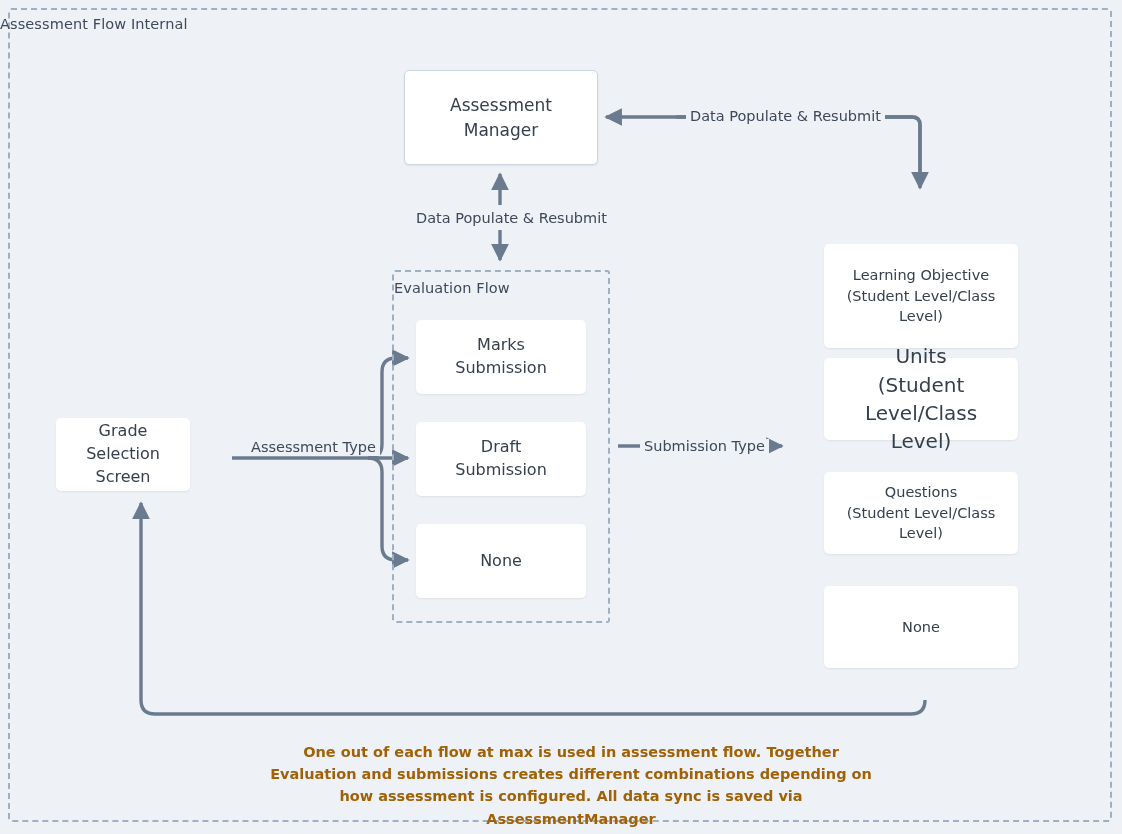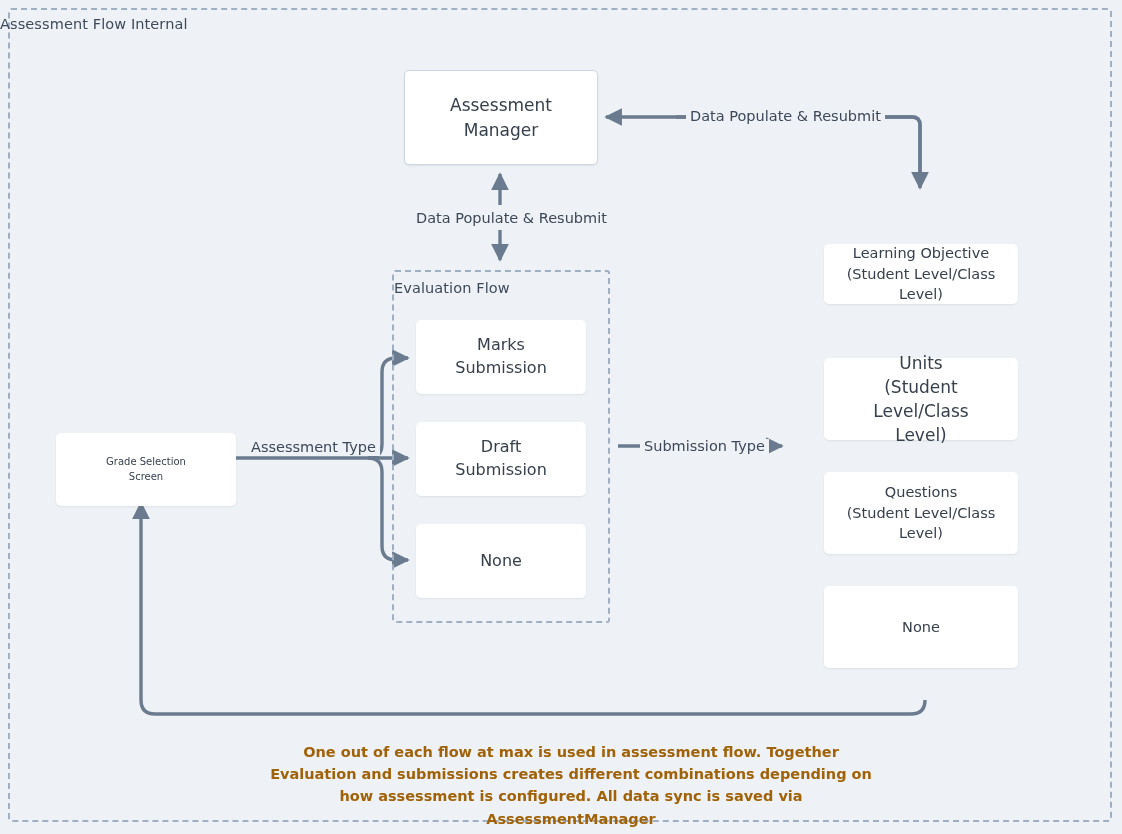--- a/index.html
+++ b/index.html
@@ -63,28 +63,28 @@
     justify-content: center;
     text-align: center;
     color: #36404d;
     line-height: 1.42;
     box-shadow: 0 1px 2px rgba(60,72,88,.09);
   }
   .node.bordered { border: 1px solid #ccd7e2; }
   .node .lbl { display: block; padding: 0 10px; white-space: pre-line; }
 
   #node-assessment-manager { left: 404px; top: 70px;  width: 194px; height: 95px;  font-size: 17px; }
-  #node-grade-selection    { left: 56px;  top: 433px; width: 180px; height: 73px;  font-size: 10px; }
+  #node-grade-selection    { left: 56px;  top: 418px; width: 134px; height: 73px;  font-size: 16px; }
 
   #node-marks-submission   { left: 416px; top: 320px; width: 170px; height: 74px; font-size: 16px; }
   #node-grade-submission   { left: 416px; top: 422px; width: 170px; height: 74px; font-size: 16px; }
   #node-evaluation-none    { left: 416px; top: 524px; width: 170px; height: 74px; font-size: 16px; }
 
-  #node-learning-objective { left: 824px; top: 244px; width: 194px; height: 60px; font-size: 14.5px; }
-  #node-units              { left: 824px; top: 358px; width: 194px; height: 82px; font-size: 17px; }
+  #node-learning-objective { left: 824px; top: 244px; width: 194px; height: 104px; font-size: 14.5px; }
+  #node-units              { left: 824px; top: 358px; width: 194px; height: 82px; font-size: 20px; }
   #node-questions          { left: 824px; top: 472px; width: 194px; height: 82px; font-size: 14.5px; }
   #node-submissions-none   { left: 824px; top: 586px; width: 194px; height: 82px; font-size: 14.5px; }
 
   
   .edge-label {
     position: absolute;
     color: #3d4858;
     font-size: 14.5px;
     background: #eef2f6;
     padding: 0 4px;

